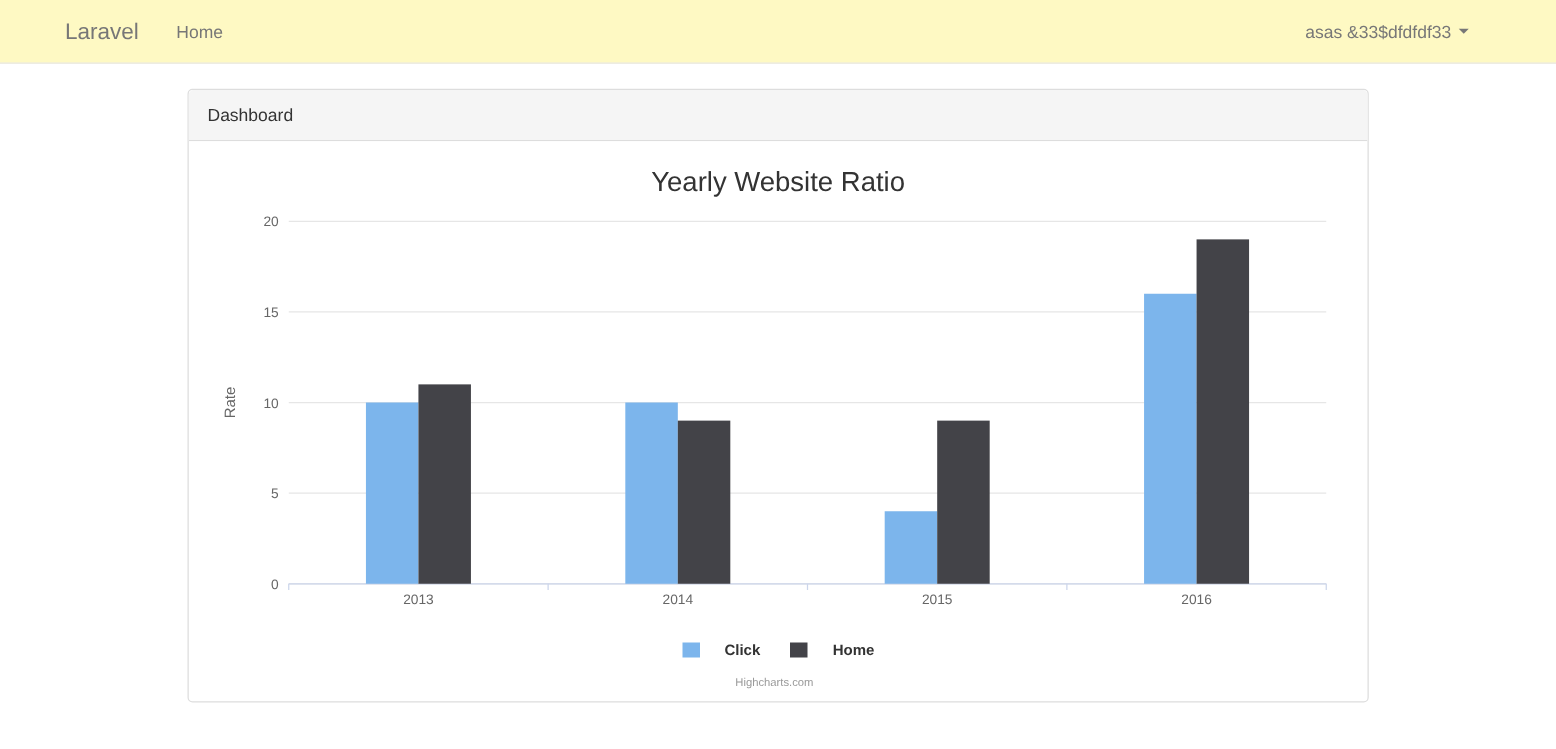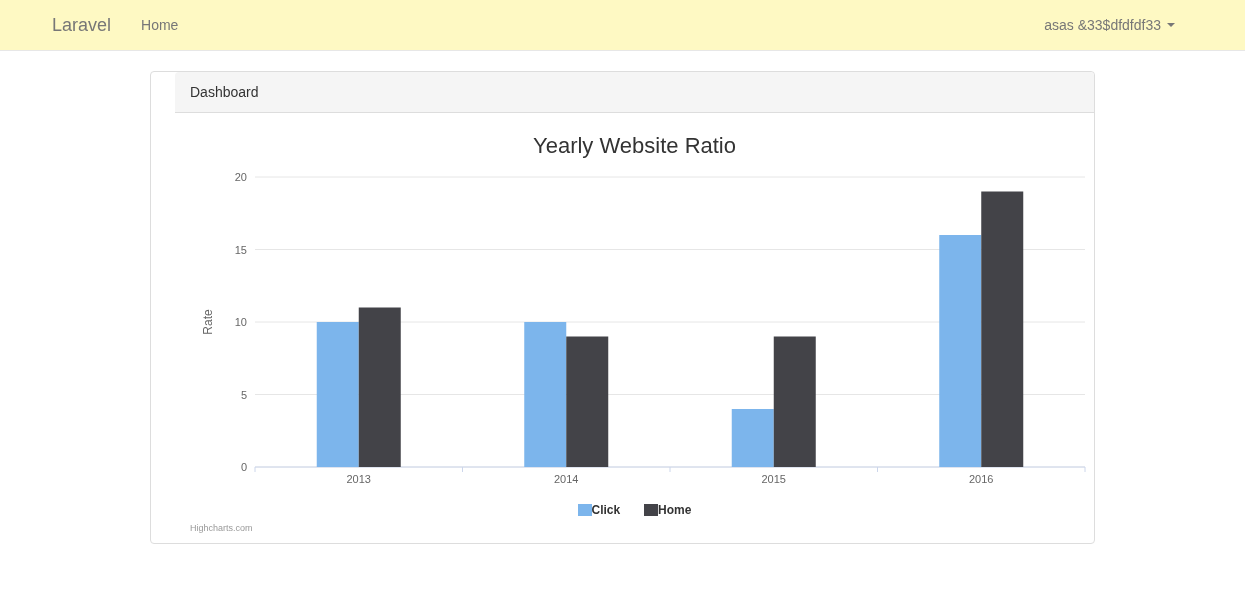--- a/index.html
+++ b/index.html
@@ -60,21 +60,20 @@
 
   
   .container {
     width: 945px;
     margin: 20px auto 0 auto;
   }
   .panel {
     border: 1px solid #ddd;
     border-radius: 4px;
     background: #fff;
-    padding-left: 24px;
   }
   .panel-heading {
     background: #f5f5f5;
     border-bottom: 1px solid #ddd;
     padding: 12px 15px;
     font-size: 14px;
     color: #333;
     border-radius: 4px 4px 0 0;
   }
   .panel-body {
@@ -99,36 +98,36 @@
   .ylabel { font-size: 12px; fill: #666; }
   .axis-line { stroke: #ccd6eb; stroke-width: 1; }
 
   .legend {
     text-align: center;
     padding: 6px 0 0 0;
   }
   .legend-item {
     display: inline-flex;
     align-items: center;
-    gap: 0;
-    margin: 0 10px;
+    gap: 20px;
+    margin: 10px 10px;
     font-size: 12px;
     font-weight: bold;
     color: #333;
     cursor: pointer;
   }
   .legend-swatch {
     width: 14px; height: 12px;
     display: inline-block;
   }
   .sw-click { background: #7cb5ec; }
   .sw-view  { background: #434348; }
 
   .credits {
-    text-align: left;
+    text-align: center;
     font-size: 9px;
     color: #999;
     padding: 4px 6px 2px 0;
     cursor: pointer;
   }
 </style>
 </head>
 <body>
 
 <div class="navbar">

